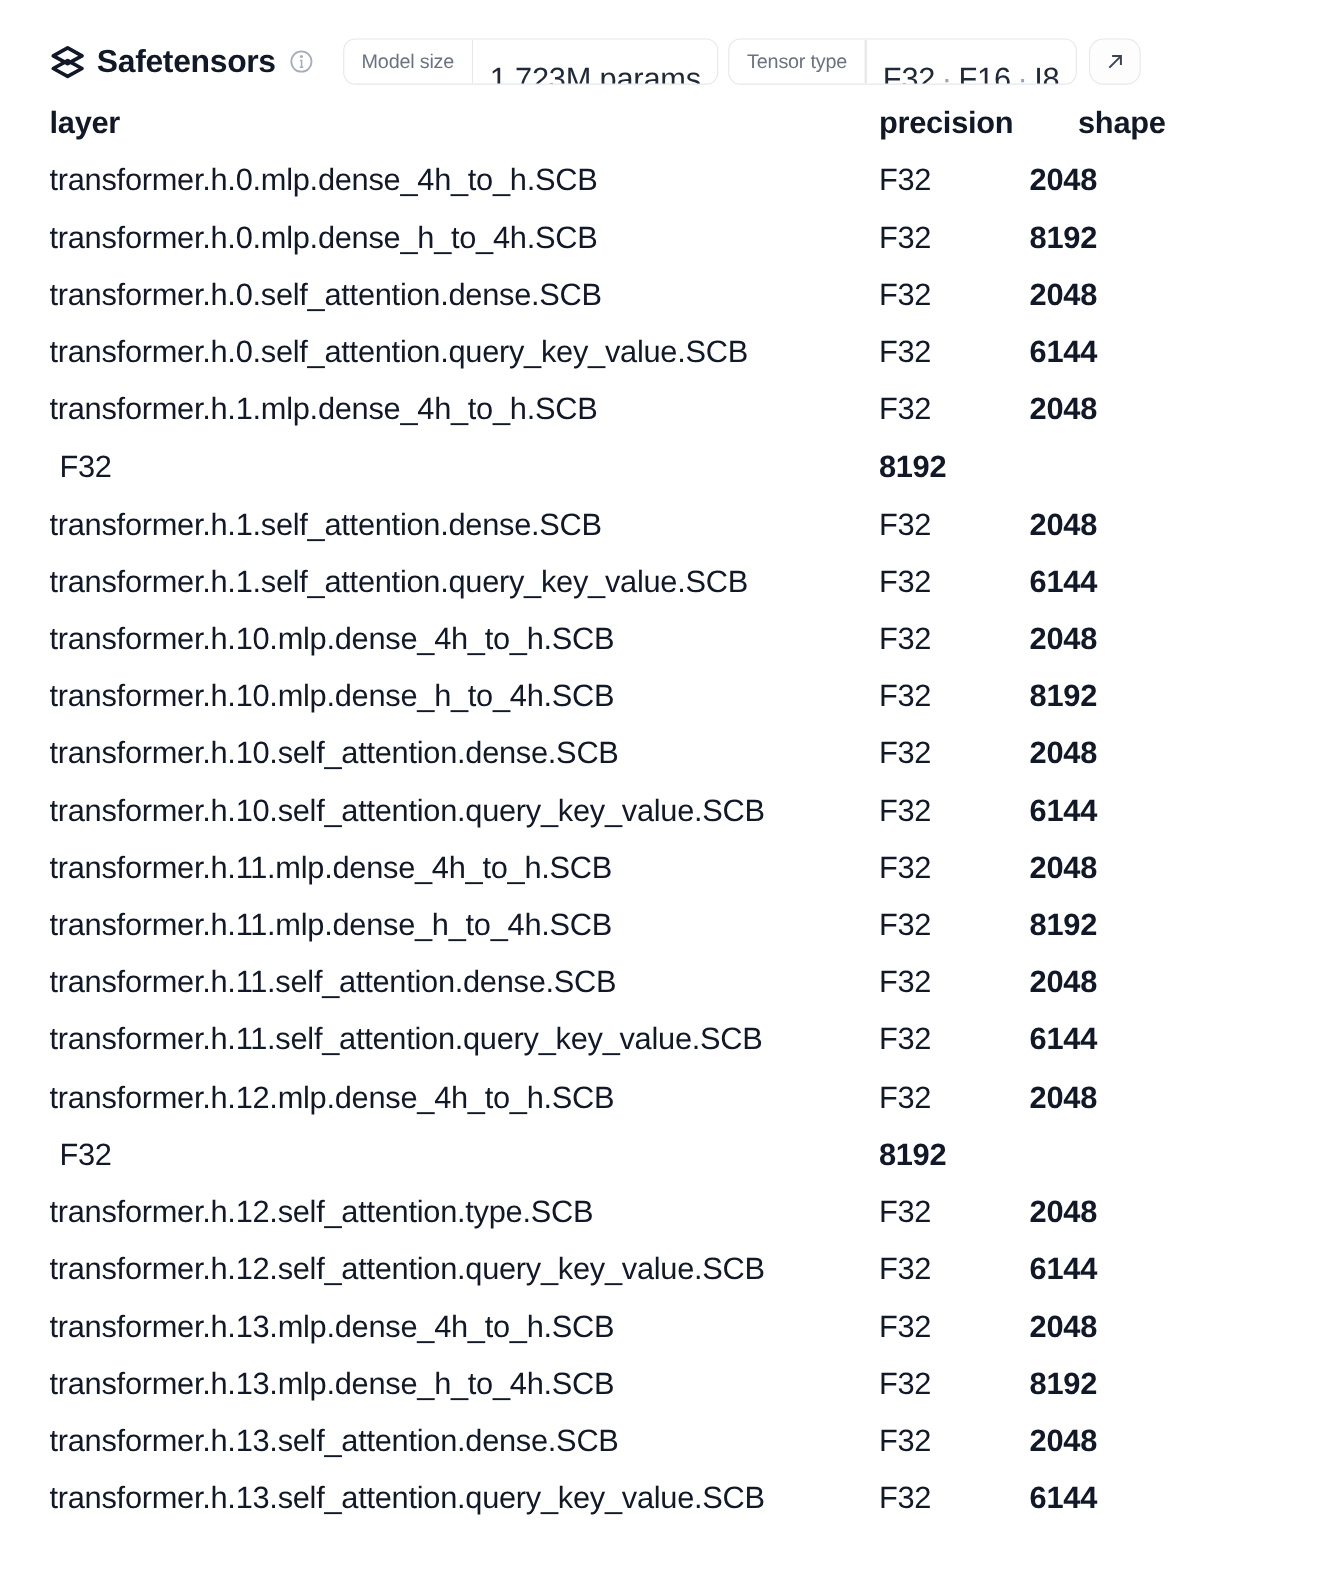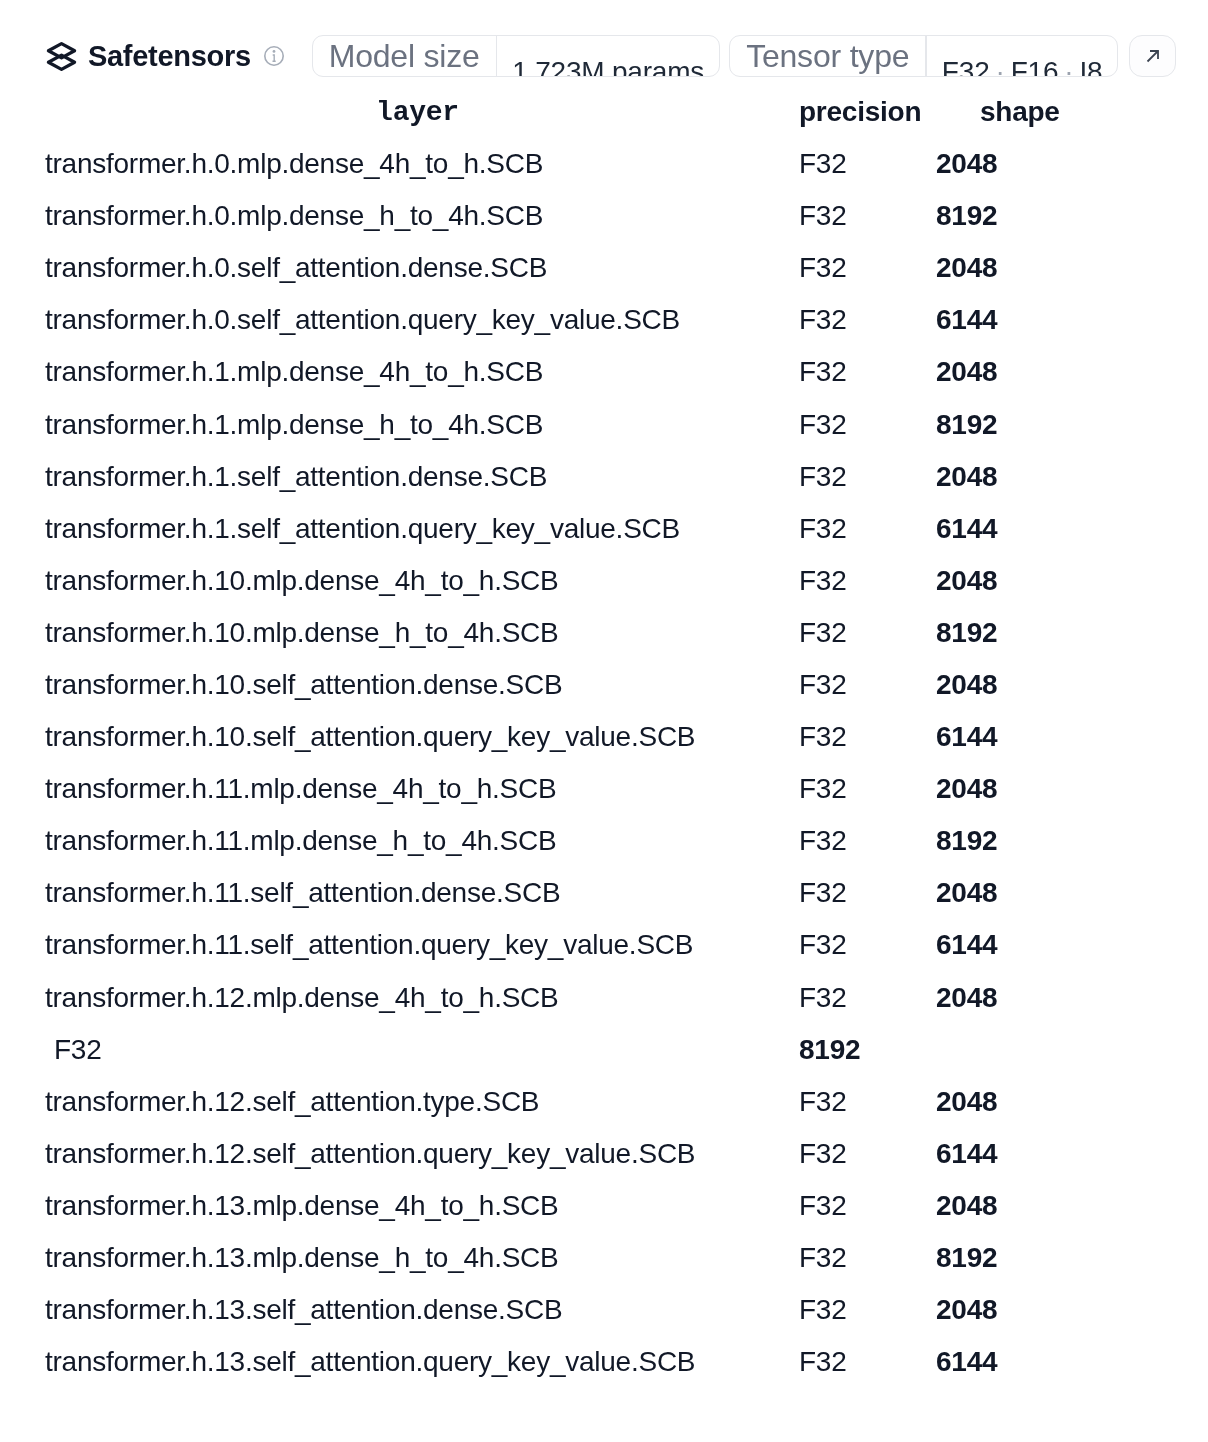--- a/index.html
+++ b/index.html
@@ -24,21 +24,21 @@
   .title{font-size:29px;font-weight:700;letter-spacing:-0.3px;white-space:nowrap;}
   .info{display:flex;align-items:center;margin-left:1px;cursor:pointer;}
 
   .badges{display:flex;align-items:center;gap:9px;}
   .badge{
     display:flex;align-items:stretch;height:42px;background:#fff;
     border:1.5px solid var(--border);border-radius:11px;overflow:hidden;cursor:pointer;
   }
   .badge-label{
     display:flex;align-items:center;padding:0 16px;
-    color:var(--muted);font-size:32px;letter-spacing:-0.2px;white-space:nowrap;
+    color:var(--muted);font-size:18px;letter-spacing:-0.2px;white-space:nowrap;
   }
   .badge-divider{width:1.5px;background:var(--border);}
   .badge-value{
     display:flex;align-items:center;padding:0 15px;
     color:var(--value-text);font-size:28px;letter-spacing:-0.2px;white-space:nowrap;margin-top:31px;
   }
   .dot{color:#9ca3af;padding:0 6px;}
 
   .expand-btn{
     margin-left:11px;width:47px;height:42px;padding:0;
@@ -55,21 +55,21 @@
     border:1.5px solid #e3e6ea;border-radius:12px;cursor:pointer;
   }
 
   
   .layers-table{margin-top:9px;}
   .thead{
     display:grid;grid-template-columns:745px 185px 1fr;
     height:52px;align-items:center;
     font-size:28px;font-weight:700;letter-spacing:-0.25px;
   }
-  .th-layer{text-align:center;font-family:Liberation Mono, monospace;}
+  .th-layer{}
   .th-precision{padding-left:9px;}
   .th-shape{padding-left:5px;}
 
   .tr{
     display:grid;grid-template-columns:745px 137px 1fr;
     height:52.1px;align-items:center;
     font-size:28px;letter-spacing:-0.25px;
   }
   .td-layer{white-space:nowrap;}
   .td-precision{padding-left:9px;}
@@ -154,21 +154,20 @@
           <div class="td td-layer">transformer.h.0.self_attention.query_key_value.SCB</div>
           <div class="td td-precision">F32</div>
           <div class="td td-shape">6144</div>
         </div>
         <div class="tr">
           <div class="td td-layer">transformer.h.1.mlp.dense_4h_to_h.SCB</div>
           <div class="td td-precision">F32</div>
           <div class="td td-shape">2048</div>
         </div>
         <div class="tr">
-          <div class="td td-layer">transformer.h.1.mlp.dense_h_to_4h.SCB</div>
           <div class="td td-precision">F32</div>
           <div class="td td-shape">8192</div>
         </div>
         <div class="tr">
           <div class="td td-layer">transformer.h.1.self_attention.dense.SCB</div>
           <div class="td td-precision">F32</div>
           <div class="td td-shape">2048</div>
         </div>
         <div class="tr">
           <div class="td td-layer">transformer.h.1.self_attention.query_key_value.SCB</div>

